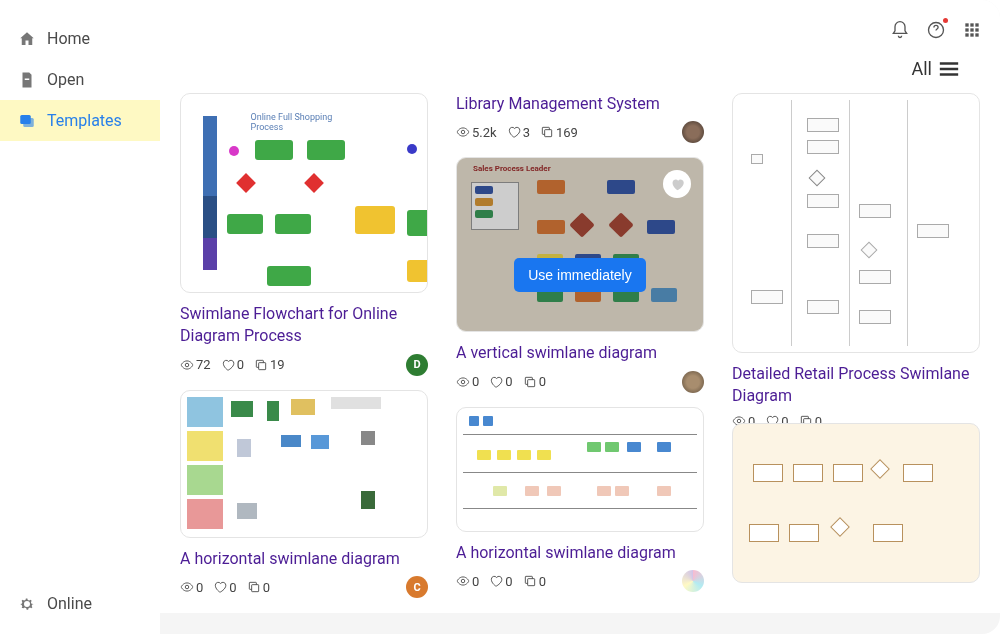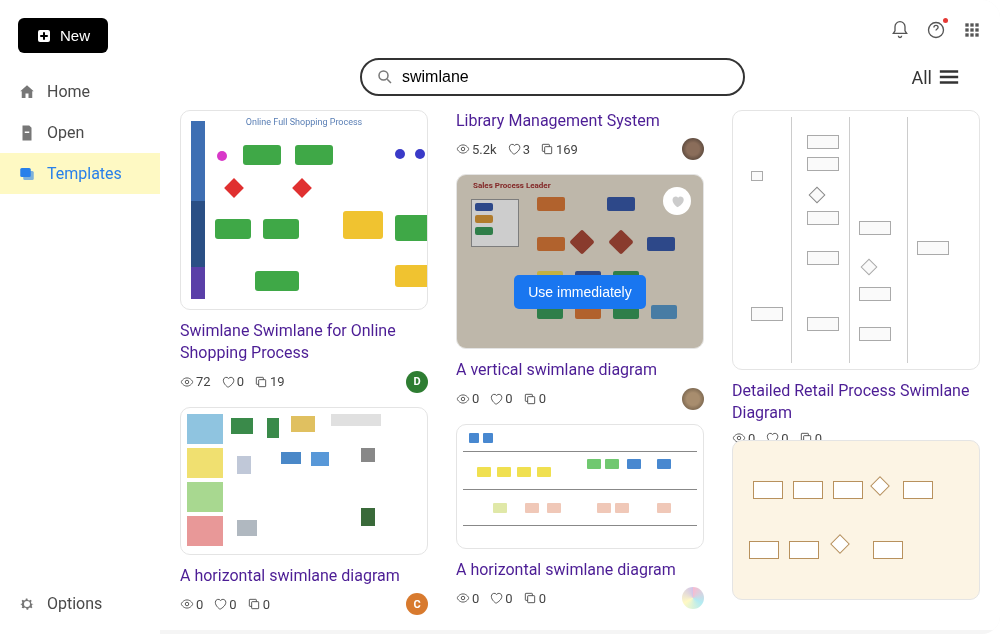--- a/index.html
+++ b/index.html
@@ -46,21 +46,21 @@
     .meta-item { display: flex; align-items: center; gap: 2px; }
     .meta-item svg { width: 14px; height: 14px; fill: none; stroke: #444; stroke-width: 1.5; }
     .avatar { width: 22px; height: 22px; border-radius: 50%; margin-left: auto; }
     .avatar.green { background: #2e7d32; color: #fff; display:flex; align-items:center; justify-content:center; font-size:11px; font-weight:bold;}
     .avatar.orange { background: #d87a2e; color:#fff; display:flex; align-items:center; justify-content:center; font-size:11px; font-weight:bold;}
     .avatar.photo { background: radial-gradient(circle, #8a6d5a 40%, #3a2f28 100%); }
     .avatar.photo2 { background: radial-gradient(circle, #a88d6e 40%, #5a4a38 100%); }
     .avatar.rainbow { background: conic-gradient(#f8bbd0, #b2ebf2, #fff9c4, #d1c4e9);}
     
     
-    .diag1 { height: 200px; padding: 4px; }
+    .diag1 { height: 200px; padding: 16px; }
     .diag1-inner { height: 100%; position: relative; }
     .lane-v { position:absolute; left:6px; top:6px; bottom:6px; width:14px; background:#3e6fb3; }
     .lane-v2{ position:absolute; left:6px; top:86px; bottom:6px; width:14px; background:#2a4f85;}
     .lane-v3{ position:absolute; left:6px; bottom:6px; height:32px; width:14px; background:#5a3fa8;}
     .node-g{ position:absolute; background:#3fa847; border-radius:3px;}
     .node-y{ position:absolute; background:#f0c330; border-radius:3px;}
     .node-d{ position:absolute; width:14px; height:14px; background:#e03030; transform:rotate(45deg);}
     .node-c{ position:absolute; width:10px; height:10px; border-radius:50%;}
     .tiny-text{ position:absolute; font-size:9px; color:#888; }
     
@@ -79,27 +79,20 @@
     .diag5 .col-l{ position:absolute; top:6px; bottom:6px; border-left:1px solid #ccc;}
     .diag5 .bx{ position:absolute; width:32px; height:14px; border:1px solid #aaa; background:#fafafa;}
     .diag6 { height: 160px; position:relative; background:#fcf4e4; margin-top: -20px;}
     .diag6 .bx2{position:absolute; width:30px; height:18px; border:1px solid #b8915d; background:#fff;}
   </style>
 </head>
 <body>
 
 <div class="app">
   <aside class="sidebar">
-    <button class="new-btn">
-      <svg viewBox="0 0 16 16">
-          <rect x="2" y="2" width="12" height="12" rx="2" fill="#fff"></rect>
-          <path d="M8 5v6M5 8h6" stroke="#000" stroke-width="2" stroke-linecap="round"></path>
-        </svg>
-      <span>New</span>
-    </button>
     <nav class="nav-list">
       <div class="nav-item">
         <svg viewBox="0 0 24 24">
             <path d="M12 3l9 8h-2v9h-5v-6h-4v6H5v-9H3z" fill="#777"></path>
           </svg>
         <span>Home</span>
       </div>
       <div class="nav-item">
         <svg viewBox="0 0 24 24">
             <path d="M6 2h9l3 3v17H6z" fill="#777"></path>
@@ -113,21 +106,21 @@
             <rect x="7" y="8" width="14" height="12" rx="2" fill="#2880ea" opacity="0.6"></rect>
           </svg>
         <span>Templates</span>
       </div>
     </nav>
     <div class="nav-bottom">
       <div class="nav-item">
         <svg viewBox="0 0 24 24">
             <path d="M12 8a4 4 0 100 8 4 4 0 000-8zm9 4l-2 .5-.8 2 1 1.8-1.4 1.4-1.8-1-2 .8-.5 2h-2l-.5-2-2-.8-1.8 1L4.8 17l1-1.8-.8-2L3 12l2-.5.8-2-1-1.8L6.2 6.3l1.8 1 2-.8.5-2h2l.5 2 2 .8 1.8-1 1.4 1.4-1 1.8.8 2z" fill="#777"></path>
           </svg>
-        <span>Options</span>
+        <span>Online</span>
       </div>
     </div>
   </aside>
 
   <main class="main">
     <div class="topbar">
       <div class="topbar-icon">
         <svg viewBox="0 0 24 24" fill="none" stroke="#555" stroke-width="1.6">
             <path d="M6 8a6 6 0 1112 0v5l2 3H4l2-3V8z"></path>
             <path d="M10 19a2 2 0 004 0"></path>
@@ -149,27 +142,20 @@
             <rect x="10" y="10" width="4" height="4"></rect>
             <rect x="16" y="10" width="4" height="4"></rect>
             <rect x="4" y="16" width="4" height="4"></rect>
             <rect x="10" y="16" width="4" height="4"></rect>
             <rect x="16" y="16" width="4" height="4"></rect>
           </svg>
       </div>
     </div>
 
     <div class="search-row">
-      <div class="search-box">
-        <svg viewBox="0 0 24 24">
-            <circle cx="10" cy="10" r="6" fill="none" stroke="#777" stroke-width="2"></circle>
-            <path d="M15 15l5 5" stroke="#777" stroke-width="2"></path>
-          </svg>
-        <input class="search-input" value="swimlane" style="">
-      </div>
       <div class="filter">
         <span>All</span>
         <svg viewBox="0 0 24 18">
             <line x1="2" y1="3" x2="22" y2="3" stroke="#333" stroke-width="2.5"></line>
             <line x1="2" y1="9" x2="22" y2="9" stroke="#333" stroke-width="2.5"></line>
             <line x1="2" y1="15" x2="22" y2="15" stroke="#333" stroke-width="2.5"></line>
           </svg>
       </div>
     </div>
 
@@ -192,21 +178,21 @@
                 <div class="node-c" style="left:210px;top:34px;background:#3a3ac8;"></div>
                 <div class="node-c" style="left:230px;top:34px;background:#3a3ac8;"></div>
                 <div class="node-g" style="left:30px;top:104px;width:36px;height:20px;"></div>
                 <div class="node-g" style="left:78px;top:104px;width:36px;height:20px;"></div>
                 <div class="node-y" style="left:158px;top:96px;width:40px;height:28px;"></div>
                 <div class="node-g" style="left:210px;top:100px;width:38px;height:26px;"></div>
                 <div class="node-g" style="left:70px;top:156px;width:44px;height:20px;"></div>
                 <div class="node-y" style="left:210px;top:150px;width:38px;height:22px;"></div>
               </div>
             </div>
-            <div class="card-title">Swimlane Swimlane for Online Shopping Process</div>
+            <div class="card-title">Swimlane Flowchart for Online Diagram Process</div>
             <div class="card-meta">
               <span class="meta-item">
                   <svg viewBox="0 0 24 24">
                     <path d="M2 12s3-7 10-7 10 7 10 7-3 7-10 7S2 12 2 12z"></path>
                     <circle cx="12" cy="12" r="3"></circle>
                   </svg>
                   <span>72</span>
                 </span>
               <span class="meta-item">
                   <svg viewBox="0 0 24 24">

